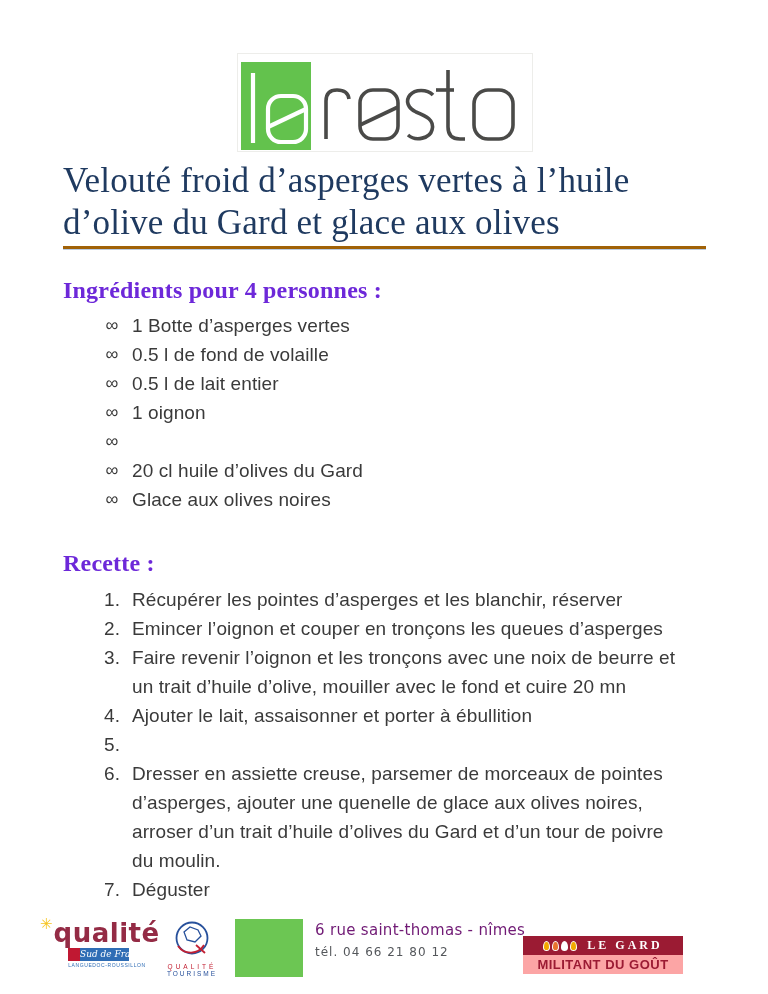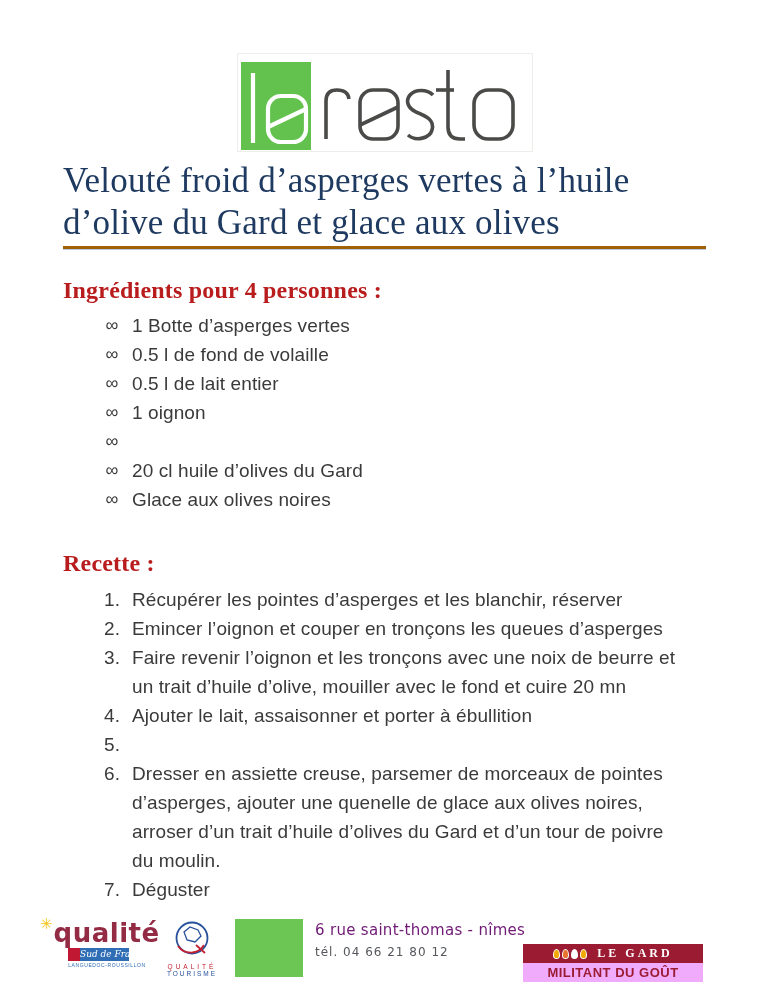--- a/index.html
+++ b/index.html
@@ -17,21 +17,21 @@
   .sr-only { position:absolute; width:1px; height:1px; overflow:hidden; clip:rect(0 0 0 0); white-space:nowrap; }
 
   
   .title { margin-top:8px; font-family:"Liberation Serif", serif; font-weight:400;
            color:#1f3a60; font-size:35px; line-height:42px;
            padding-bottom:2px; border-bottom:3px solid #a16207; box-shadow:0 1px 0 #b9cbe3; }
   .title div { white-space:nowrap; letter-spacing:0.2px; }
 
   
   .sec-heading { font-family:"Liberation Serif", serif; font-weight:bold;
-                 color:#b91c1c; font-size:24px; line-height:26px; letter-spacing:0.2px; }
+                 color:#6d28d9; font-size:24px; line-height:26px; letter-spacing:0.2px; }
   .h-ing { margin-top:28px; }
   .h-rec { margin-top:36px; }
 
   
   .list { margin-top:8px; }
   .steps { margin-top:9px; }
   .row { display:flex; margin-left:29px; }
   .marker { flex:none; width:40px; text-align:center; font-size:19px; line-height:29px; color:#3a3a3a; }
   .marker.inf { font-size:18px; }
   .row-text, .line { font-size:19px; line-height:29px; color:#3a3a3a; white-space:nowrap; letter-spacing:0.1px; }
@@ -55,31 +55,31 @@
   .t-text1 { font-size:6.5px; letter-spacing:3px; color:#c22033; margin-top:1px; white-space:nowrap; }
   .t-text2 { font-size:6.5px; letter-spacing:2px; color:#27509b; white-space:nowrap; }
 
   .f-green { flex:none; width:68px; height:58px; margin:5px 0 0 6px; background:#6cc653; }
 
   .address { flex:none; width:200px; margin:8px 0 0 12px; font-family:"DejaVu Sans", sans-serif; }
   .addr-1 { font-size:15px; line-height:17px; color:#701a75; letter-spacing:0.3px; white-space:nowrap; }
   .addr-2 { margin-top:4px; font-size:12px; line-height:19px; color:#54575b;
             letter-spacing:1px; white-space:nowrap; }
 
-  .gard { flex:none; width:180px; margin:30px 0 0 8px; }
+  .gard { flex:none; width:160px; margin:22px 0 0 8px; }
   .gard-top { height:19px; background:#9b1b33; display:flex; align-items:center; justify-content:center; }
   .petals { display:flex; align-items:flex-end; margin-right:8px; }
   .petal { width:7px; height:10px; margin-right:2px; border:1px solid rgba(255,255,255,0.95);
            border-radius:50% 50% 48% 48% / 62% 62% 38% 38%; }
   .petal.p1,.petal.p4 { background:#f2a900; }
   .petal.p2 { background:#e8742c; }
   .petal.p3 { background:#ffffff; }
   .gard-top-label { font-family:"Liberation Serif", serif; font-weight:bold; color:#fff;
                     font-size:12px; letter-spacing:3px; white-space:nowrap; }
-  .gard-bottom { height:19px; background:#f0abfc; display:flex; align-items:center; justify-content:center; }
+  .gard-bottom { height:19px; background:#fca5a5; display:flex; align-items:center; justify-content:center; }
   .gard-bottom-label { font-weight:bold; color:#9b1b33; font-size:13px; letter-spacing:0.5px; white-space:nowrap; }
 </style>
 </head>
 <body>
 
 <div class="page">
 
   <div class="logo-wrap">
     <span class="sr-only">le resto</span>
     <svg width="294" height="97" viewBox="0 0 294 97">

